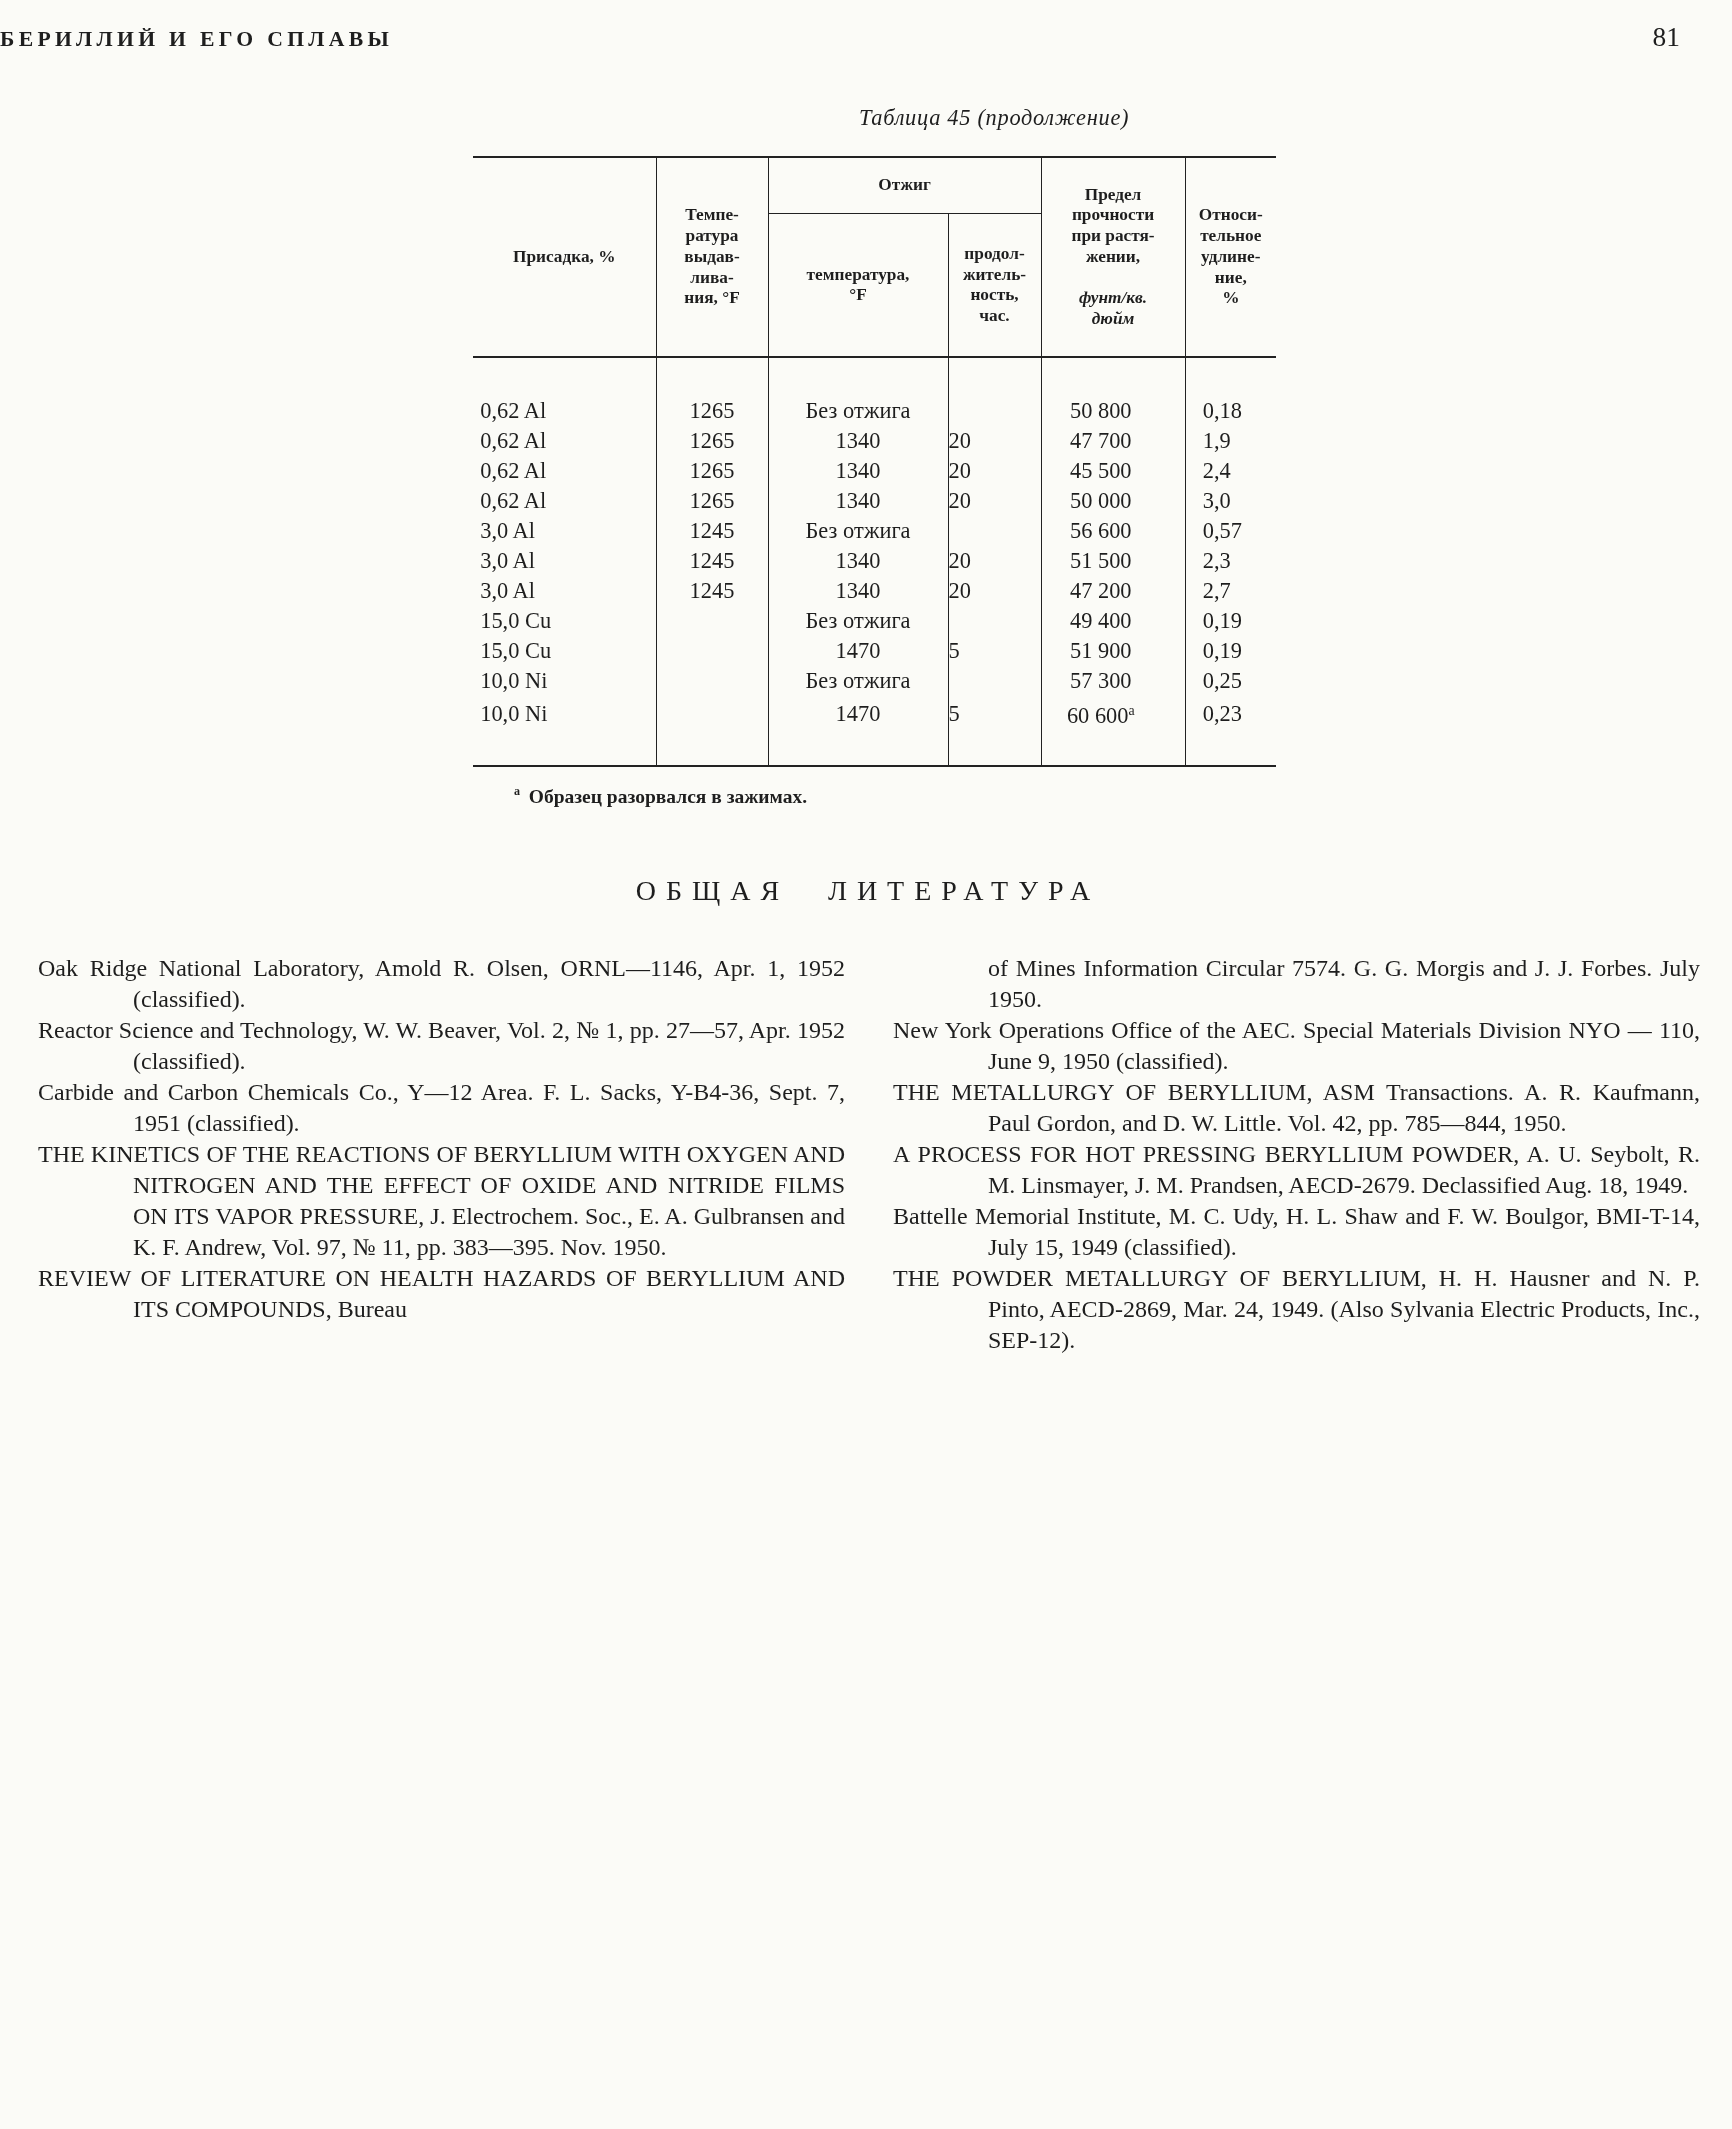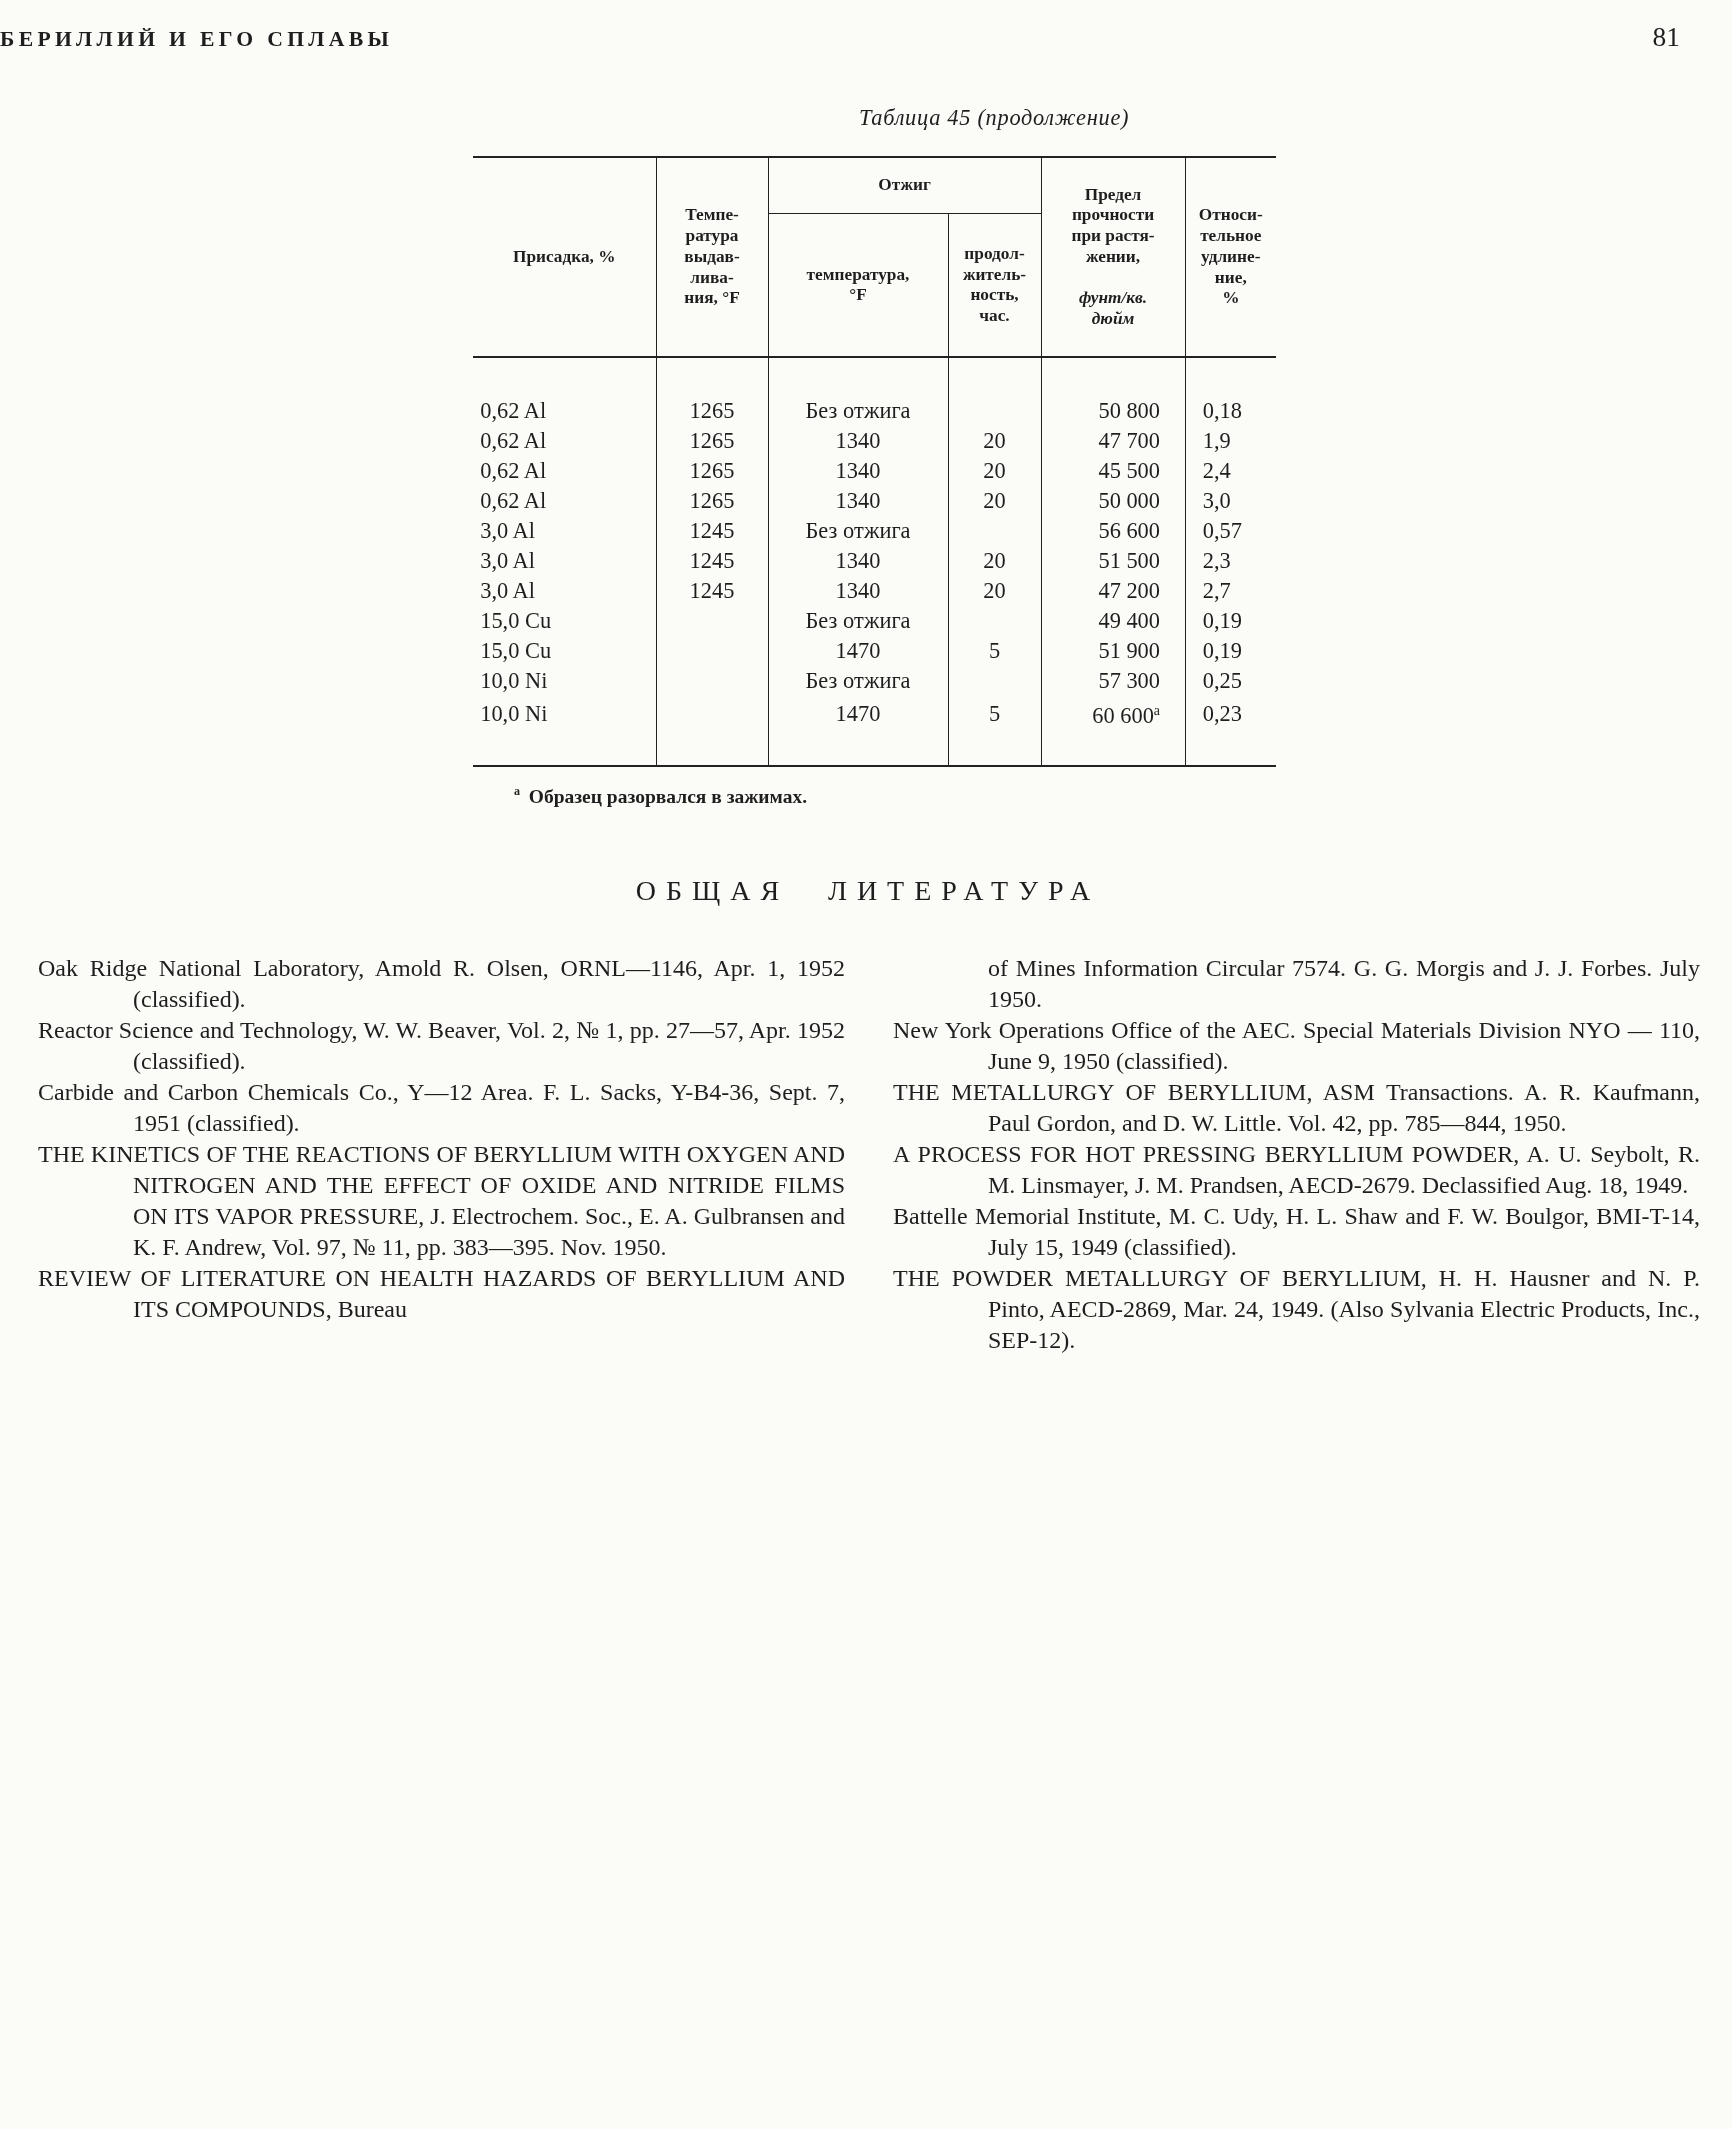--- a/index.html
+++ b/index.html
@@ -40,22 +40,22 @@
   }
   th.annealing-group { border-bottom: 1.4px solid #222; padding: 7.2px 0 8.7px; }
   .hdr-line { display: block; white-space: pre-line; }
   .hdr-line.italic { font-style: italic; }
   .data-table td { font-size: 22.4px; line-height: 30px; padding: 0; }
   .data-table tbody tr:first-child td { border-top: 2.2px solid #222; padding-top: 38px; }
   .data-table tbody tr:last-child td { padding-bottom: 33px; }
   td.col-additive   { text-align: left;  padding-left: 7.2px; }
   td.col-extrusion  { text-align: center; }
   td.col-anneal-temp{ text-align: center; }
-  td.col-anneal-dur { text-align: center; }
-  td.col-strength   { text-align: right; padding-right: 24.5px; }
+  td.col-anneal-dur { }
+  td.col-strength   { text-align: center; padding-right: 24.5px; }
   td.col-elongation { text-align: left;  padding-left: 17.3px; }
   sup { font-size: 0.62em; }
 
   
   .footnote {
     position: absolute; top: 784px; left: 514px;
     font-size: 19.5px; font-weight: bold;
   }
   .footnote .fn-marker { margin-right: 8.7px; }
 

